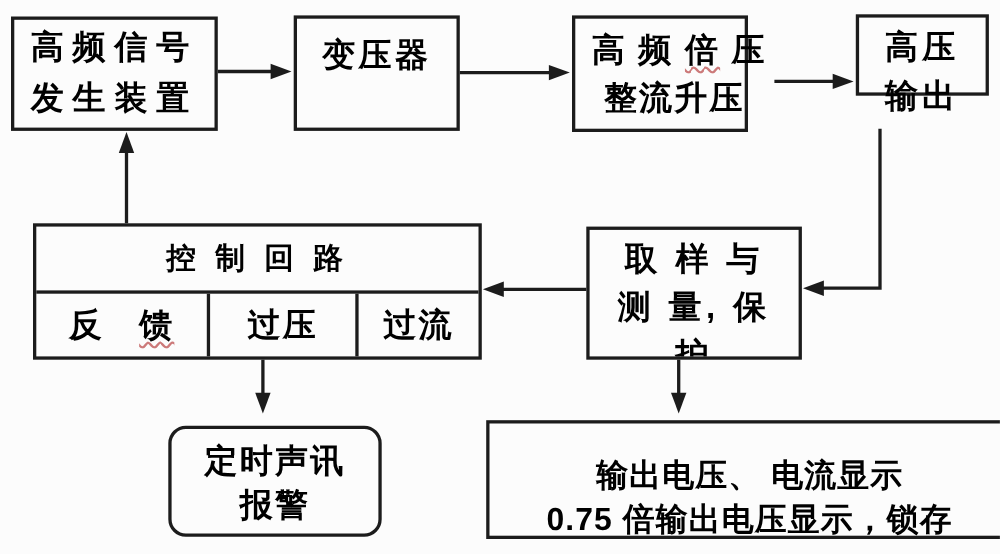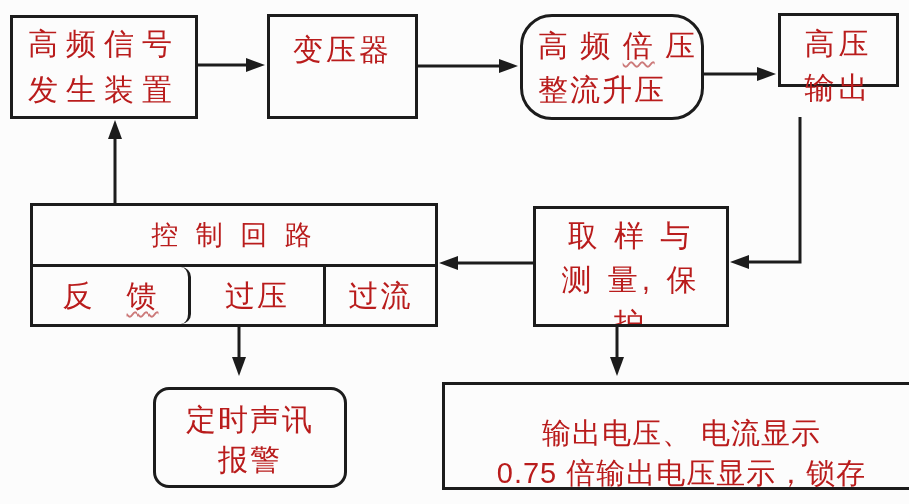--- a/index.html
+++ b/index.html
@@ -8,50 +8,51 @@
     --background: #fcfcfc;
   }
   html,body { margin:0; padding:0; }
   body { background:#ffffff; }
   .canvas {
     position: relative;
     width: 909px;
     height: 504px;
     background: var(--background, #fcfcfc);
     font-family: "Liberation Sans", "DejaVu Sans", sans-serif;
-    color: #b91c1c;
+    color: #000000;
     overflow: hidden;
+    font-weight: bold;
   }
   .box {
     position: absolute;
     border: 3px solid var(--line, #1c1c1c);
     box-sizing: border-box;
     font-size: 30px;
     text-align: center;
     background: transparent;
   }
   .line { white-space: pre; }
   .misspell {
     text-decoration: underline;
     text-decoration-style: wavy;
     text-decoration-color: var(--squiggle, #cc7a7a);
     text-decoration-thickness: 2px;
     text-underline-offset: 5px;
   }
   
   #box-signal      { left:10px;  top:15px;  width:188px; height:104px; letter-spacing:8px; line-height:46px; padding-top:3px; }
   #box-transformer { left:267px; top:14px;  width:151px; height:105px; letter-spacing:3px; padding-top:13px; text-align:center; }
-  #box-doubler     { left:520px; top:14px;  width:184px; height:106px; letter-spacing:2px; line-height:44px; padding:7px 0 0 15px; text-align:left;border-radius:32px; }
+  #box-doubler     { left:520px; top:14px;  width:160px; height:106px; letter-spacing:2px; line-height:44px; padding:7px 0 0 15px; text-align:right; }
   #box-hv          { left:778px; top:13px;  width:121px; height:74px; letter-spacing:4px; line-height:44px; padding-top:6px; }
   
   #box-control     { left:30px;  top:203px; width:408px; height:124px; }
   #control-header  { height:58px; line-height:58px; border-bottom:3px solid var(--line,#1c1c1c); font-size:27px; letter-spacing:5px; white-space:pre; }
   #control-row     { display:flex; height:57px; }
   .control-cell    { line-height:57px; font-size:30px; letter-spacing:2px; white-space:pre; text-align:center; box-sizing:content-box; }
-  #cell-feedback   { width:155px; border-right:3px solid var(--line,#1c1c1c);border-radius:10px; }
+  #cell-feedback   { width:155px; border-right:3px solid var(--line,#1c1c1c); }
   #cell-overvoltage{ width:132px; border-right:3px solid var(--line,#1c1c1c); }
   #cell-overcurrent{ flex:1; }
   
   #box-sampling    { left:533px; top:206px; width:196px; height:121px; letter-spacing:4px; line-height:44px; padding-top:5px; overflow:hidden; }
   
   #box-alarm       { left:153px; top:387px; width:194px; height:101px; letter-spacing:2px; line-height:40px; padding-top:10px;border-radius:16px; }
   #box-display     { left:442px; top:382px; width:479px; height:108px; font-size:29px; letter-spacing:1px; line-height:40px; padding-top:28px; }
   
   #connectors { position:absolute; left:0; top:0; width:909px; height:504px; pointer-events:none; }
   #connectors line, #connectors polyline { stroke:var(--line,#1c1c1c); stroke-width:3; fill:none; }

